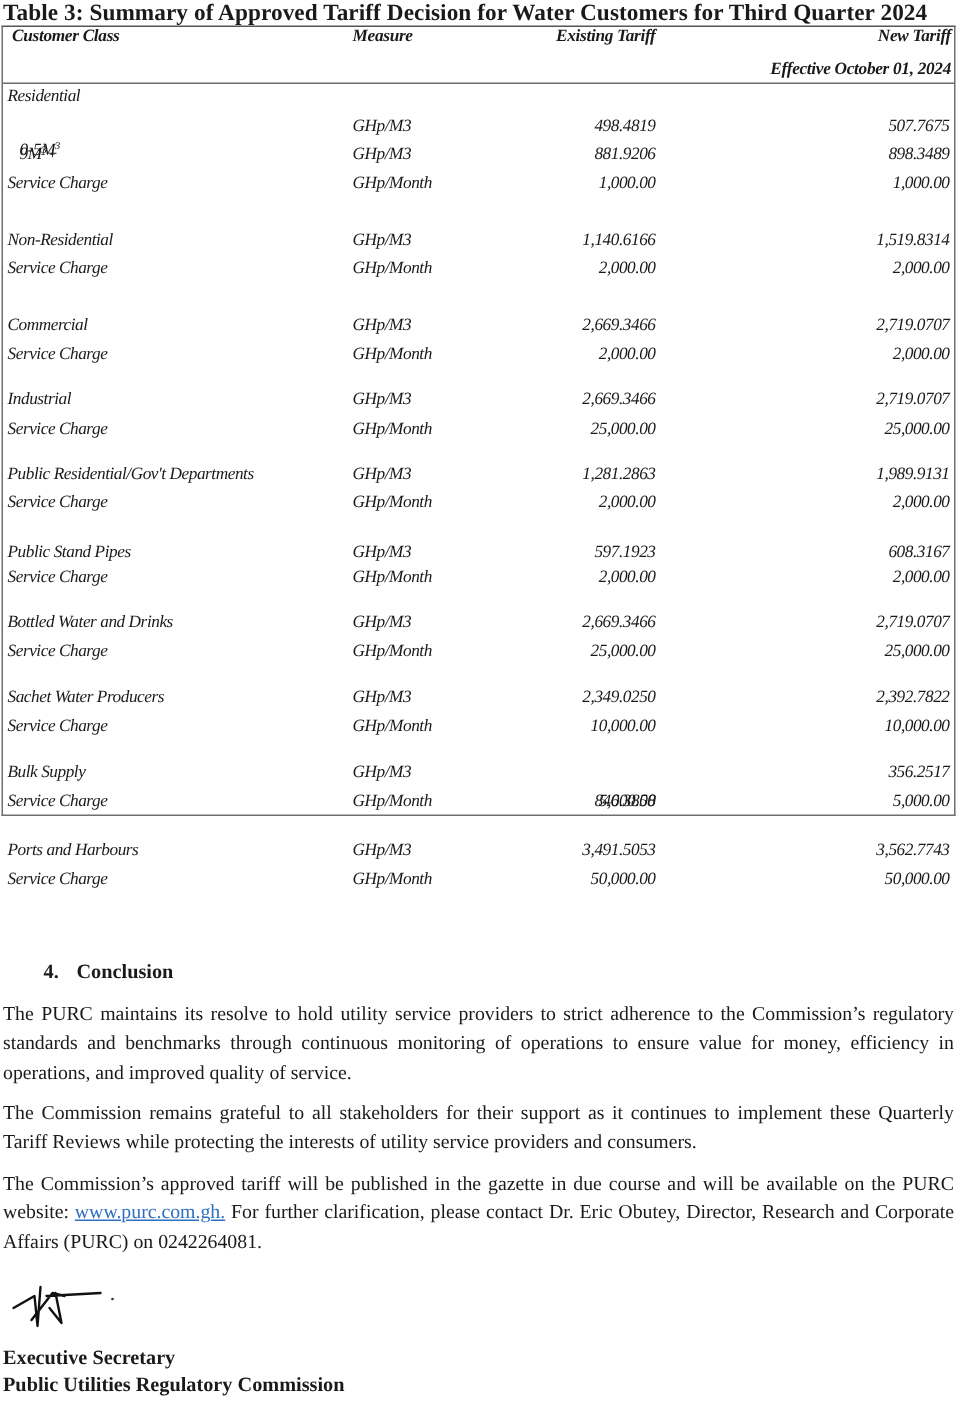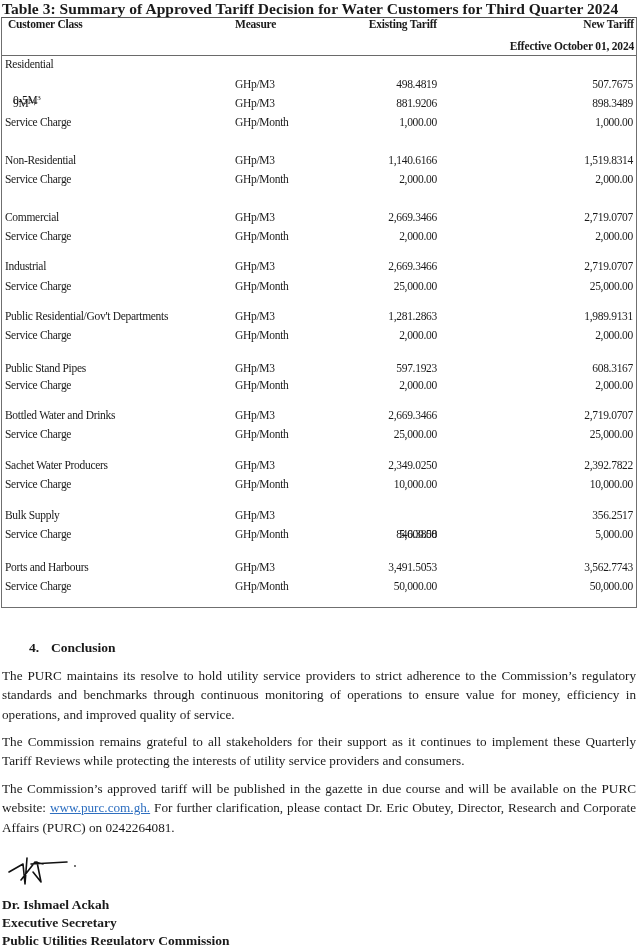--- a/index.html
+++ b/index.html
@@ -1,21 +1,21 @@
 <!DOCTYPE html>
 <html><head>
 <meta charset="utf-8">
 <style>
   html, body { margin: 0; padding: 0; background: #ffffff; }
   body { width: 640px; height: 945px; position: relative; overflow: hidden;
          font-family: "Liberation Serif", "DejaVu Serif", serif; color: #1a1a1a; }
   .title { position: absolute; left: 2px; top: 0px; font-weight: bold; font-size: 15.5px;
            letter-spacing: 0.05px; white-space: nowrap; }
-  .table { position: absolute; left: 1px; top: 17px; width: 636px; height: 591px;
-           border: 1px solid #6f6f6f; border-top: 1.5px solid #555; box-sizing: border-box; }
+  .table { position: absolute; left: 1px; top: 17px; width: 636px; height: 527px;
+           border: 1px solid #6f6f6f; border-top: 1.5px solid #555; box-sizing: border-box; font-style: italic; }
   .thead-line { position: absolute; left: 0; right: 0; top: 37px; border-top: 1.5px solid #6a6a6a; }
   .th { position: absolute; font-weight: bold; font-size: 11.5px; white-space: nowrap;
         font-family: "Liberation Serif", serif; letter-spacing: -0.2px; }
   .cell { position: absolute; font-size: 11.5px; white-space: nowrap; letter-spacing: -0.3px; }
   .c-class { left: 3px; }
   .c-class.indent { left: 11px; }
   .c-measure { left: 233px; }
   .c-exist { right: 199px; text-align: right; }
   .c-new { right: 3px; text-align: right; }
   sup { font-size: 7px; vertical-align: 4px; line-height: 0; }
@@ -139,16 +139,15 @@
 <div class="para" style="top:666px;">The PURC maintains its resolve to hold utility service providers to strict adherence to the Commission’s regulatory standards and benchmarks through continuous monitoring of operations to ensure value for money, efficiency in operations, and improved quality of service.</div>
 <div class="para" style="top:732px;">The Commission remains grateful to all stakeholders for their support as it continues to implement these Quarterly Tariff Reviews while protecting the interests of utility service providers and consumers.</div>
 <div class="para" style="top:779px;"><span>The Commission’s approved tariff will be published in the gazette in due course and will be available on the PURC website: </span><span class="link">www.purc.com.gh.</span><span> For further clarification, please contact Dr. Eric Obutey, Director, Research and Corporate Affairs (PURC) on 0242264081.</span></div>
 
 <svg class="sig" viewBox="0 0 80 40">
   <path d="M6 22 L20 14 L22 34 L24 8 M18 30 L32 12 L40 14 M34 12 L38 32 L30 22 M28 14 L64 12" fill="none" stroke="#111" stroke-width="1.6" stroke-linecap="round" stroke-linejoin="round"></path>
   <circle cx="72" cy="16" r="0.9" fill="#333"></circle>
 </svg>
 
 <div class="signatory">
-  <div>Dr. Ishmael Ackah</div>
   <div>Executive Secretary</div>
   <div>Public Utilities Regulatory Commission</div>
 </div>
 
 </body></html>

